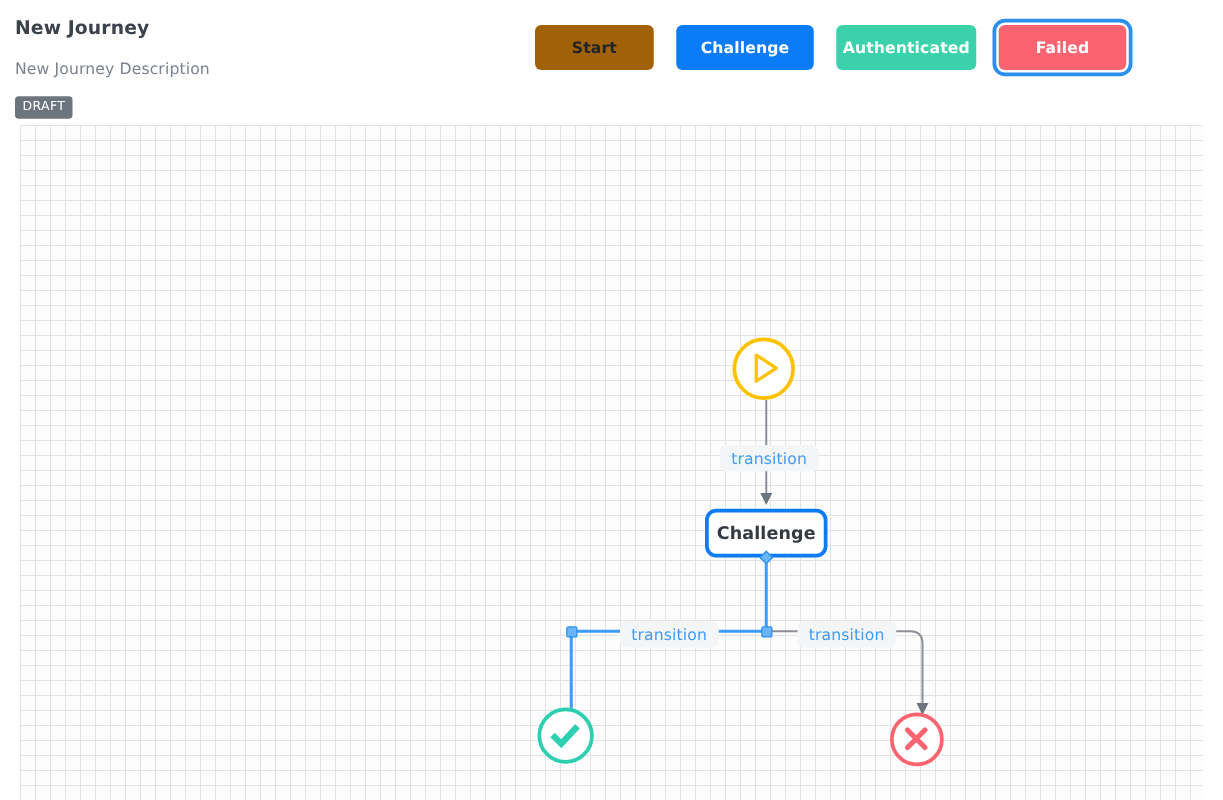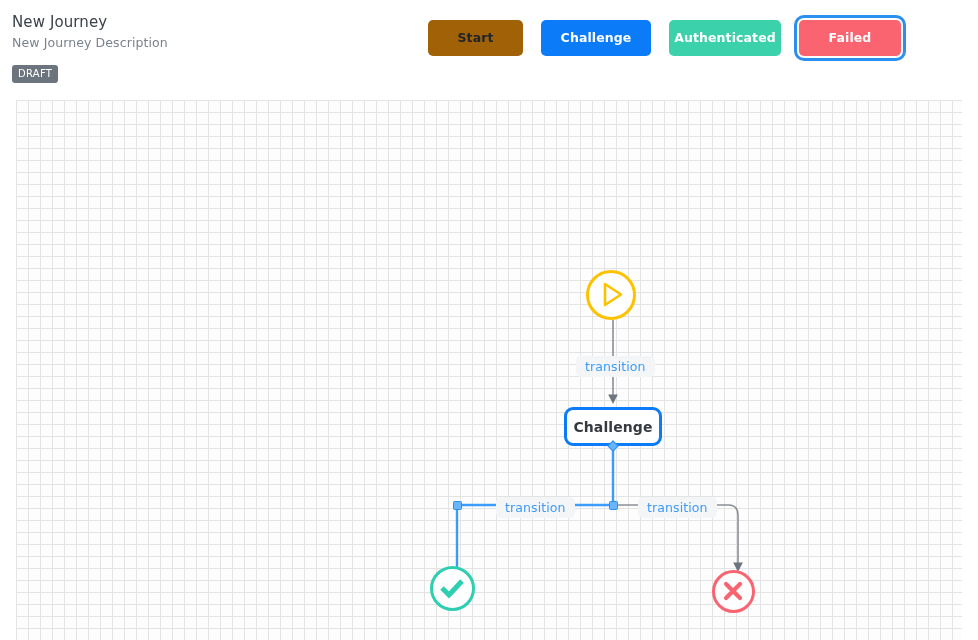--- a/index.html
+++ b/index.html
@@ -32,31 +32,31 @@
 
   .journey-meta {
     position: absolute;
     left: 12px;
     top: 13px;
     width: 380px;
   }
 
   .journey-title {
     font-size: 15px;
-    font-weight: normal;
+    font-weight: bold;
     color: #3c424b;
     line-height: 19px;
     letter-spacing: 0.1px;
   }
 
   .journey-desc {
     font-size: 12.5px;
     color: #7a828d;
     line-height: 17px;
-    margin-top: 2px;
+    margin-top: 14px;
     letter-spacing: 0.1px;
   }
 
   .status-badge {
     display: inline-block;
     margin-top: 14px;
     background: #6c757d;
     color: #ffffff;
     font-size: 10px;
     font-weight: normal;

